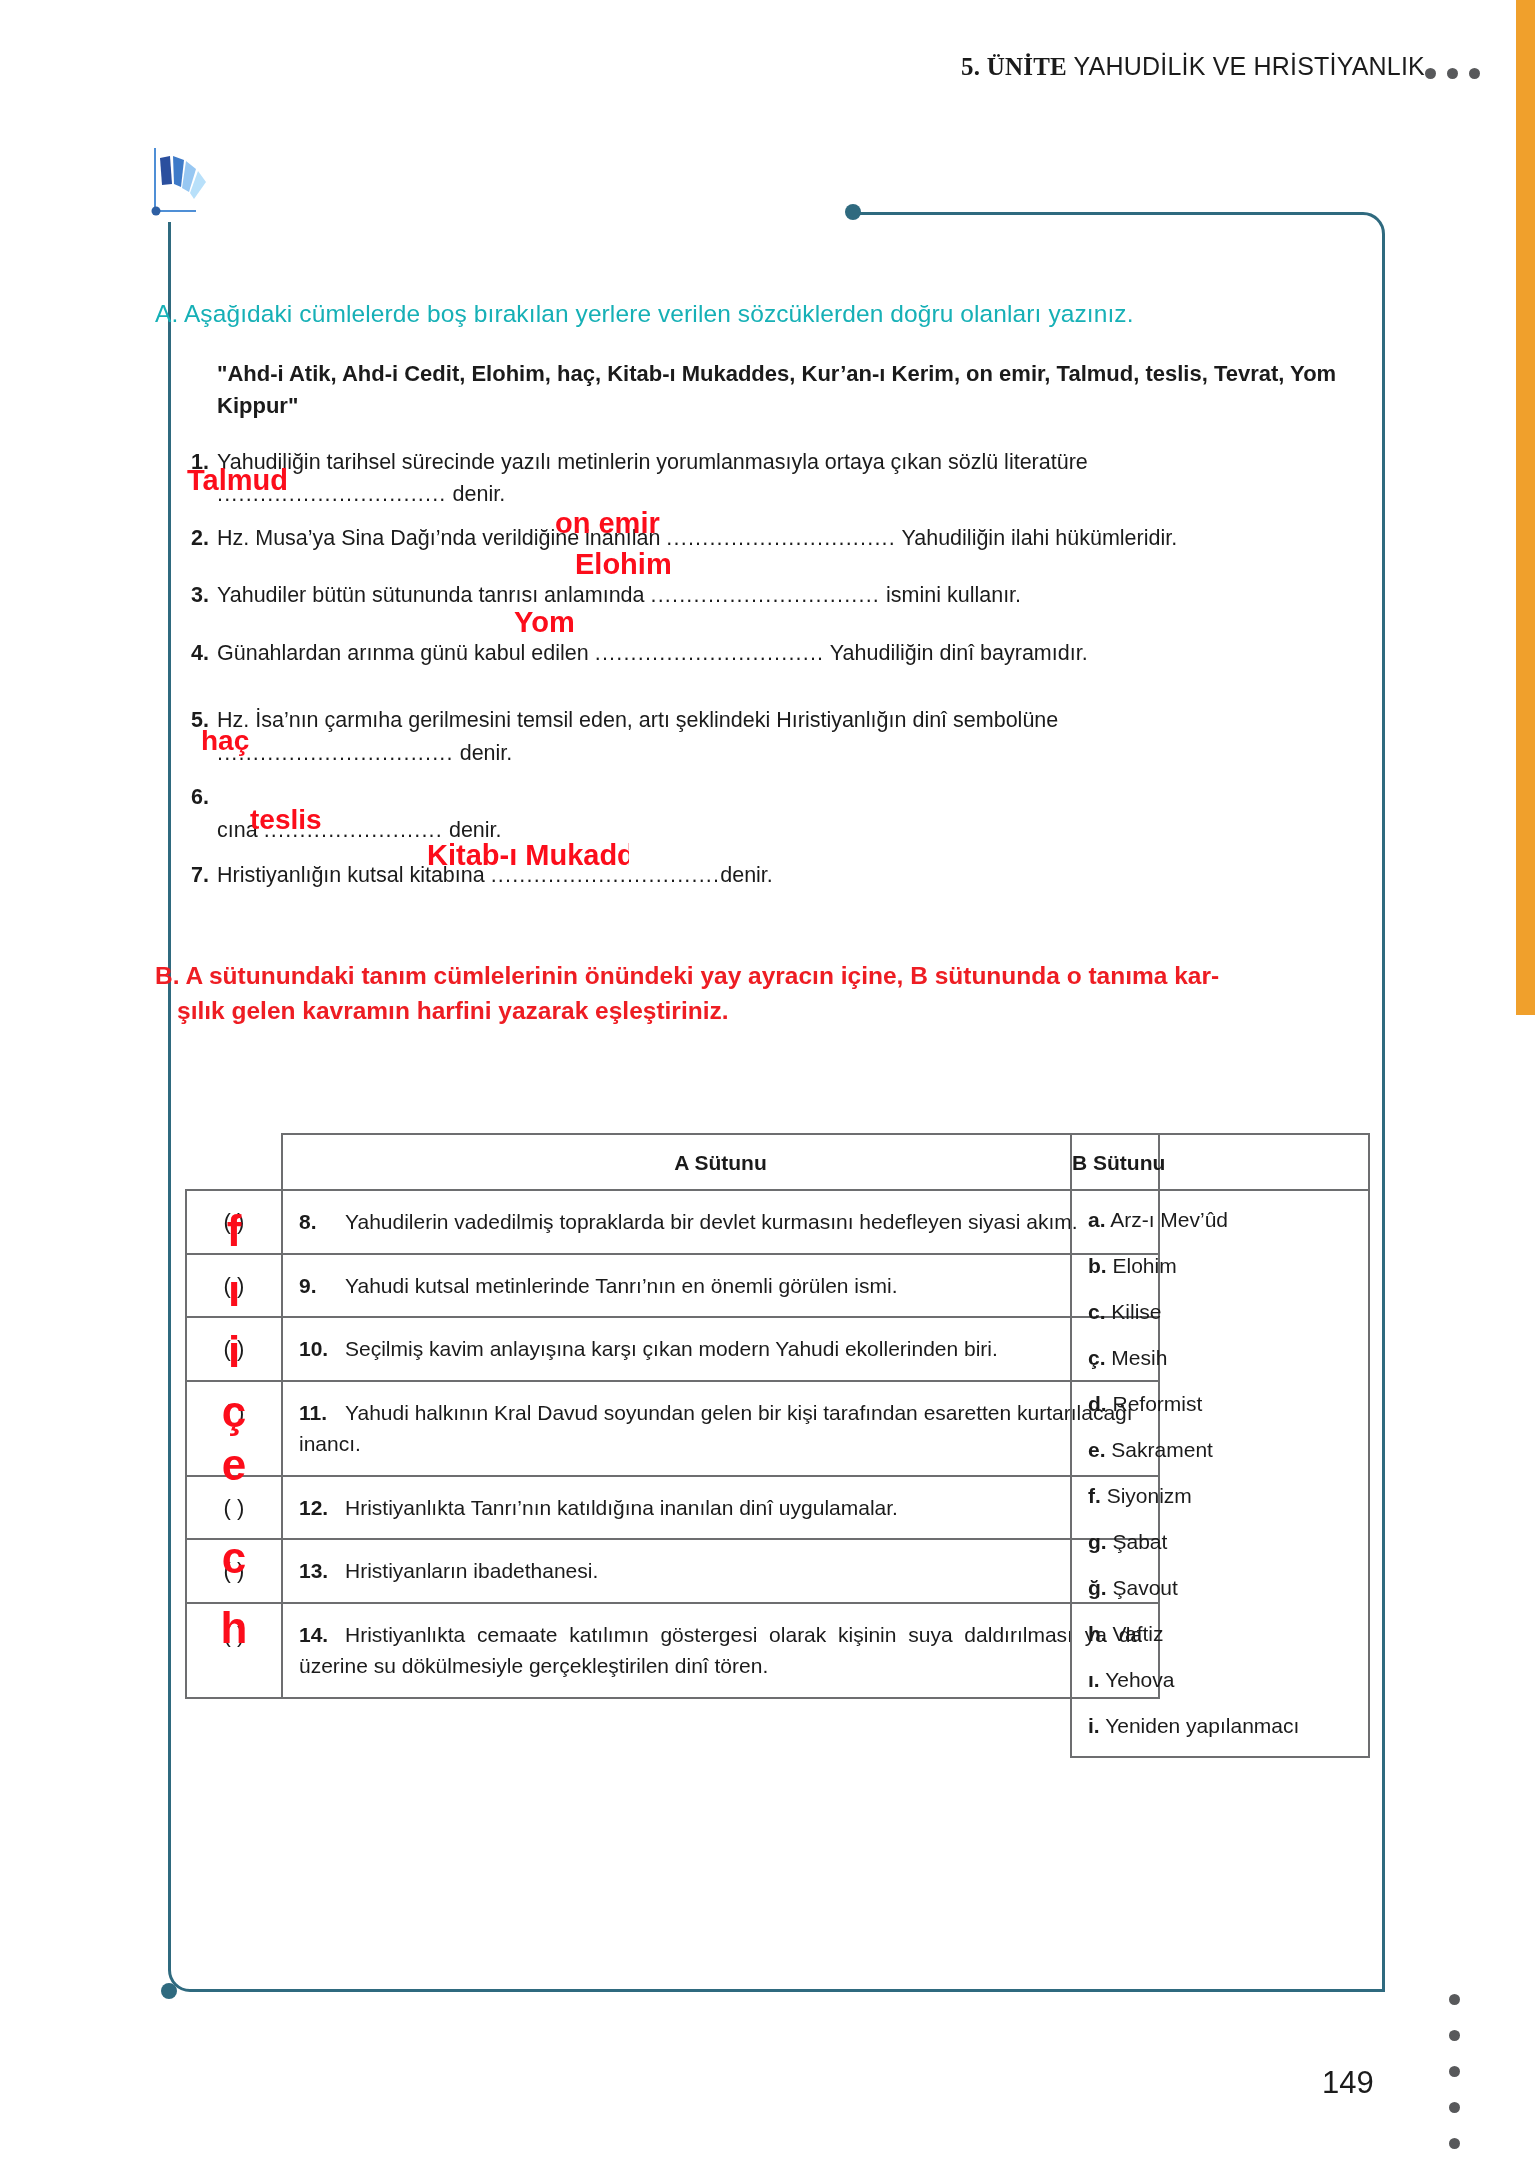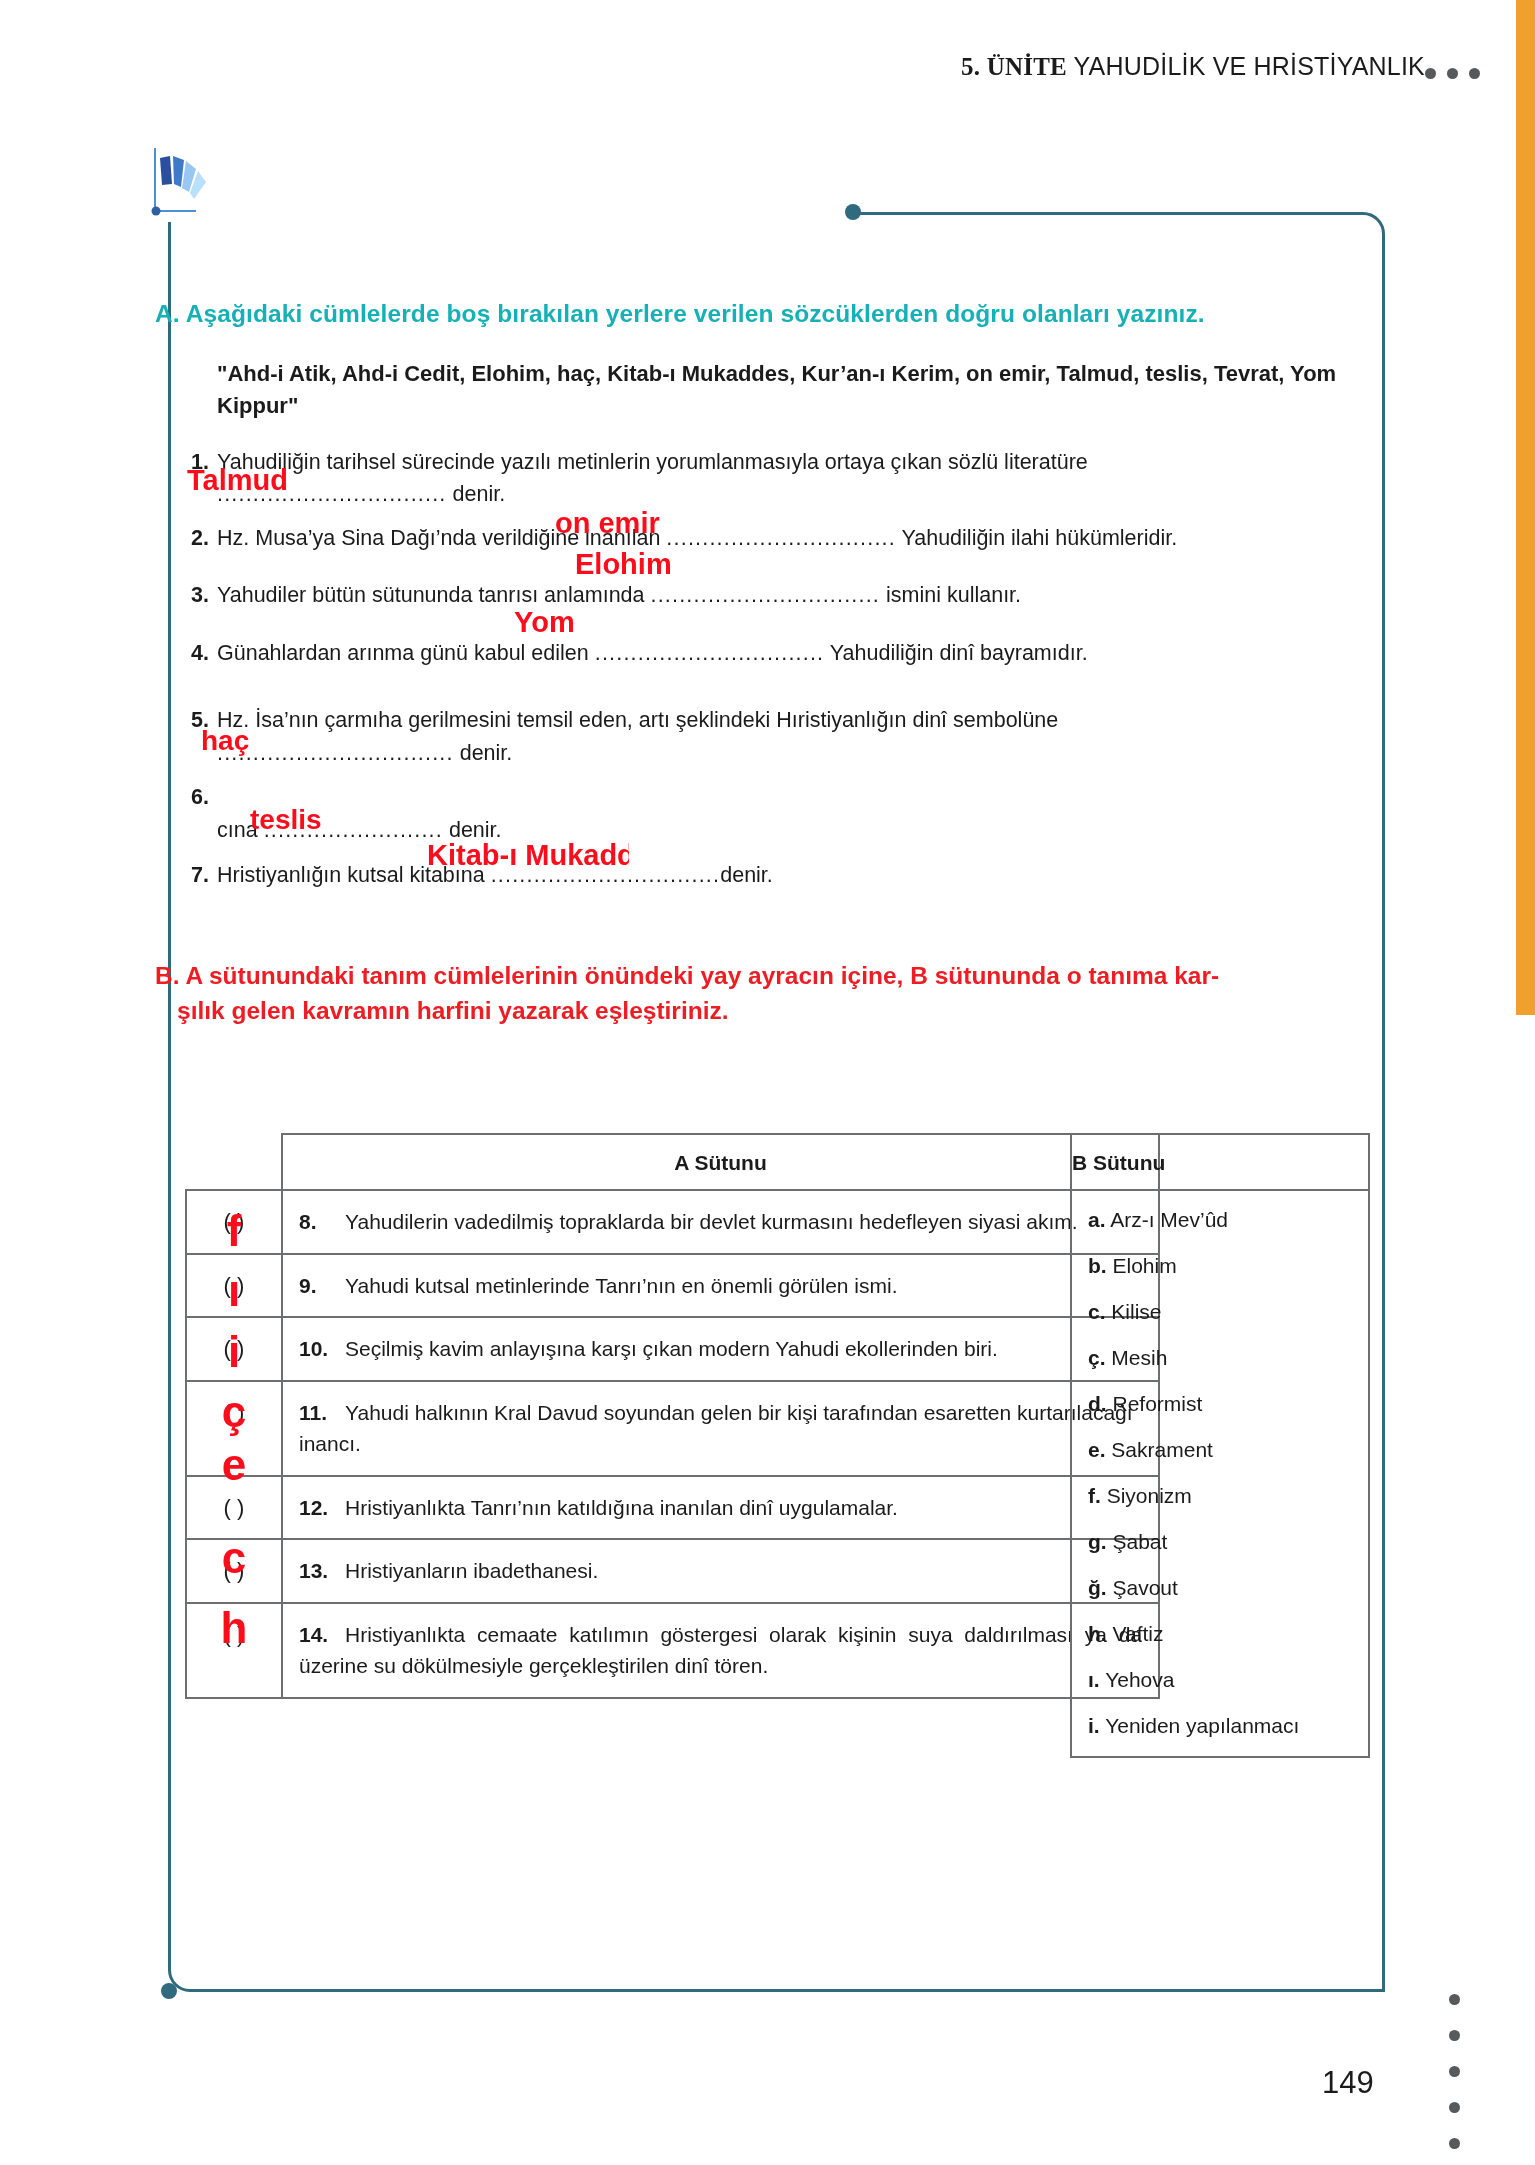--- a/index.html
+++ b/index.html
@@ -116,21 +116,21 @@
   .content {
     position: absolute;
     left: 155px;
     top: 300px;
     width: 1250px;
   }
 
   .prompt-a {
     color: #16b0b6;
     font-size: 24.5px;
-    font-weight: 700;
+    font-weight: 400;
     margin: 0 0 30px 0;
     letter-spacing: .1px;
   }
 
   .wordbank {
     margin: 0 0 24px 62px;
     font-size: 22px;
     font-weight: 700;
     color: #1b1b1b;
     line-height: 1.45;

